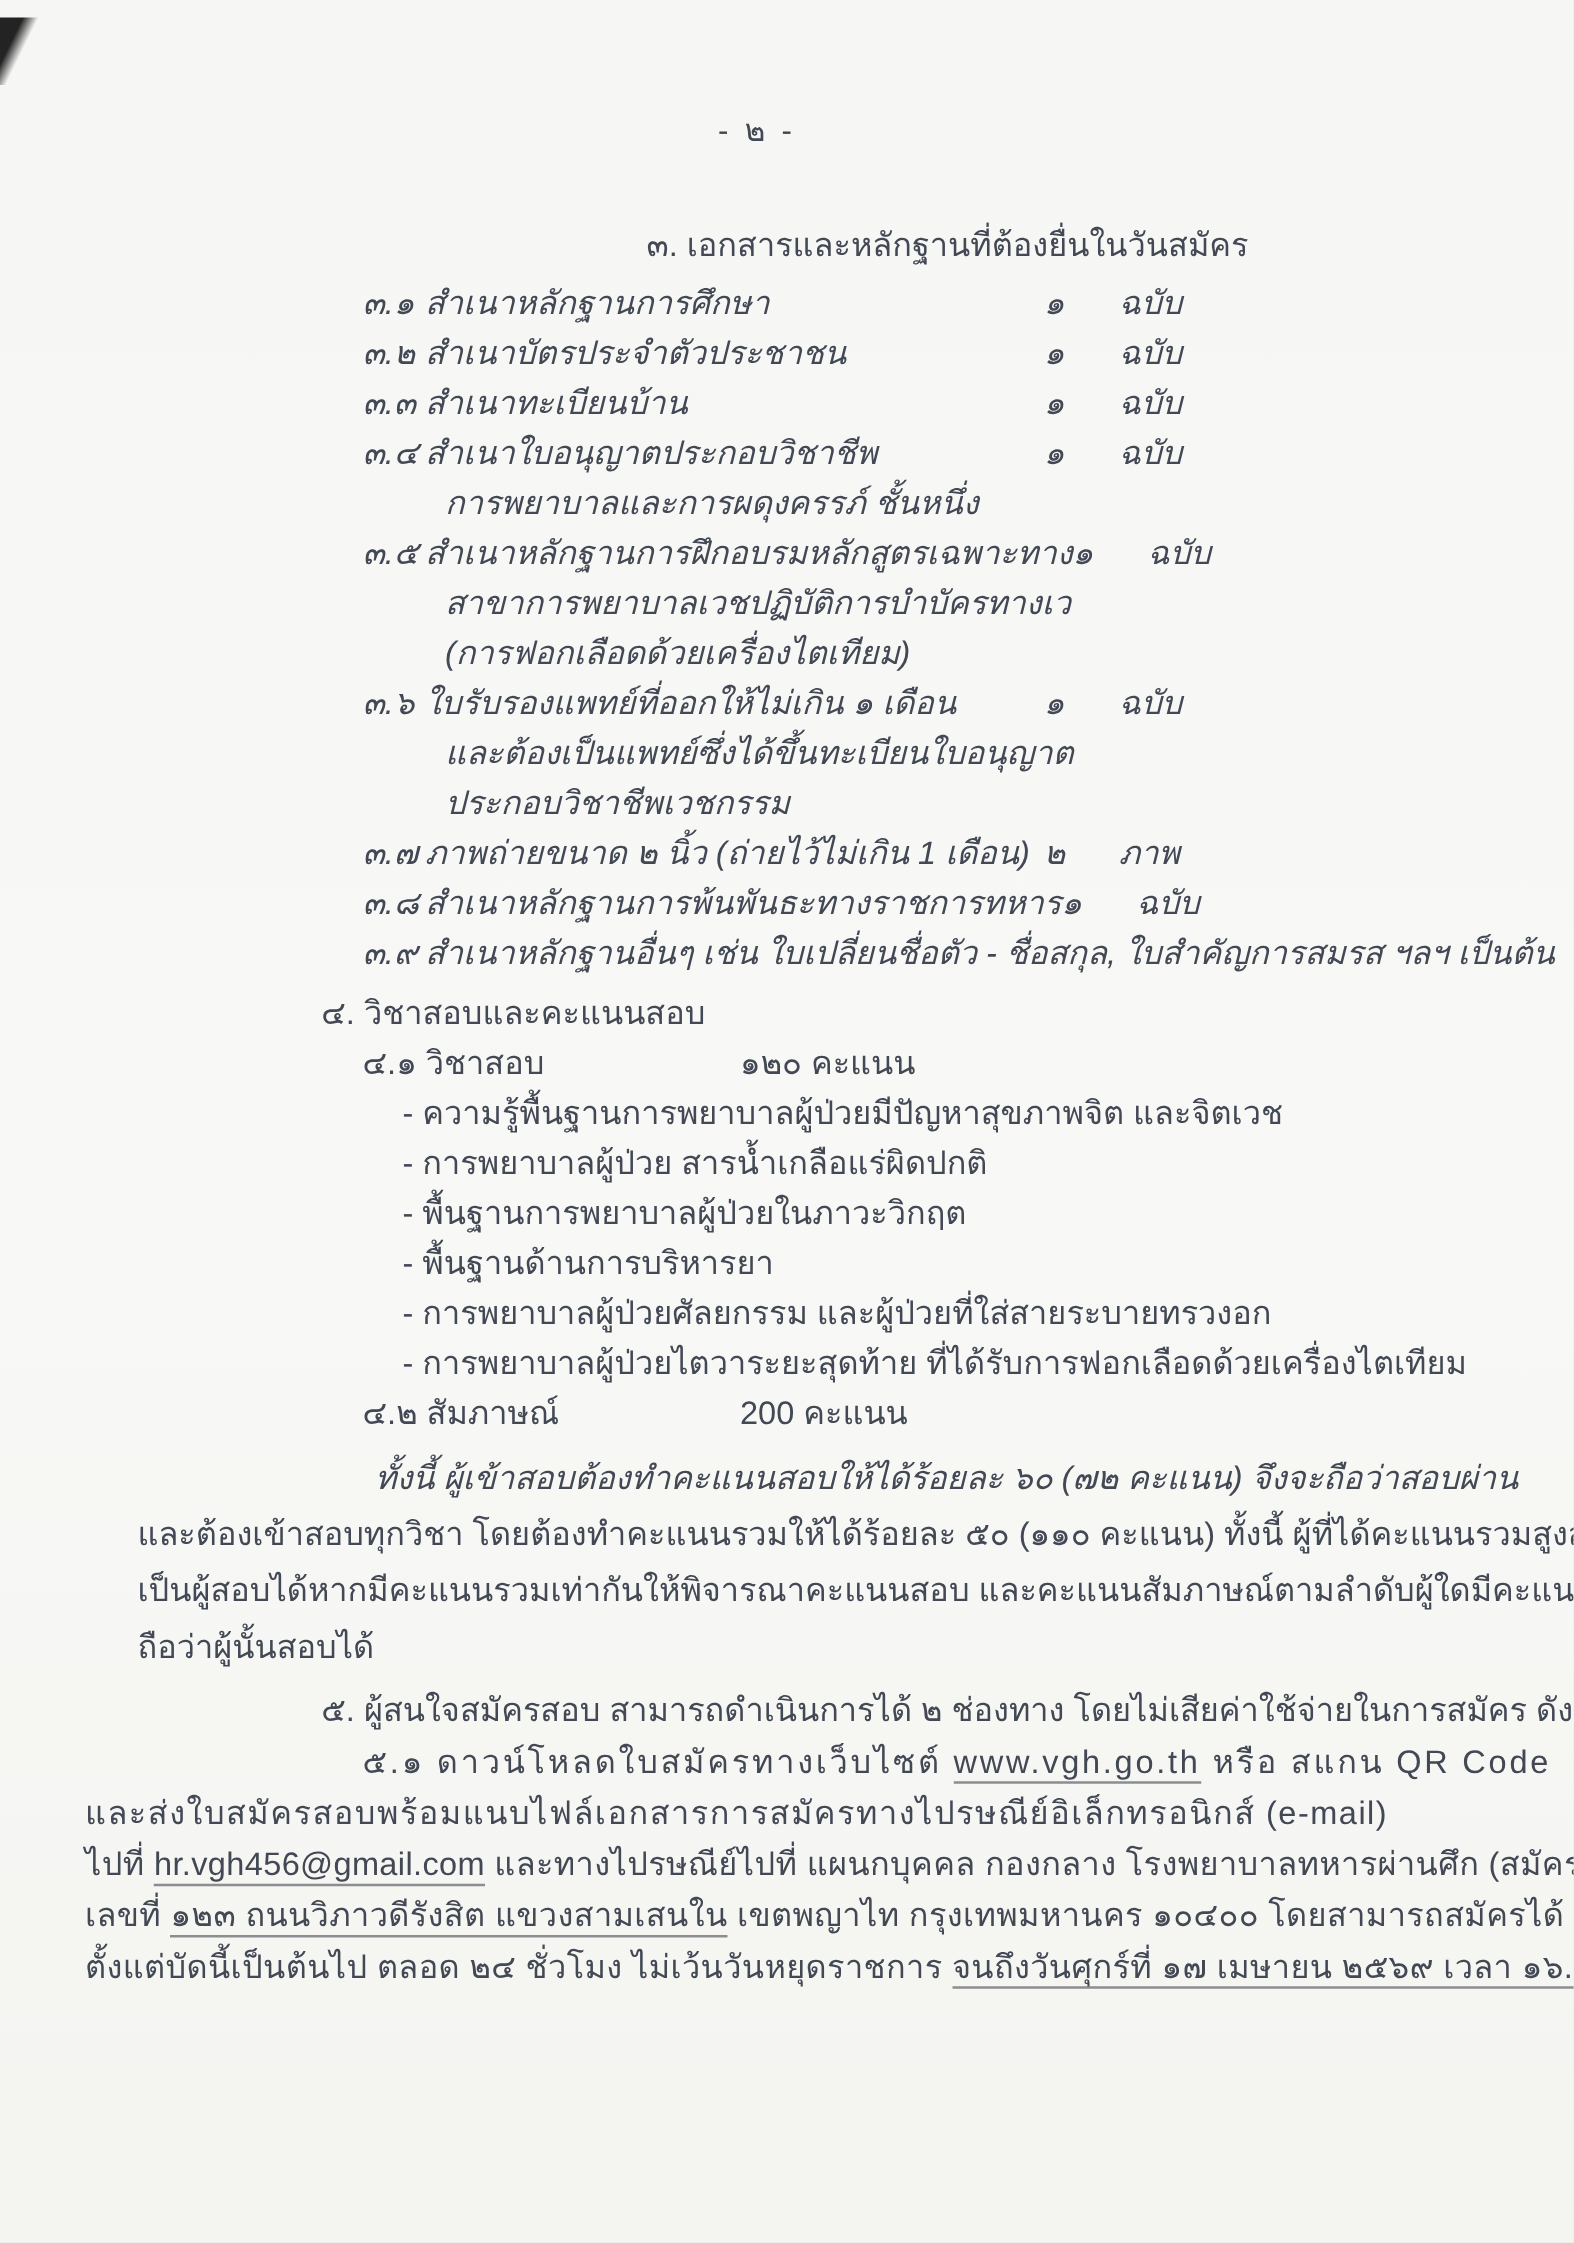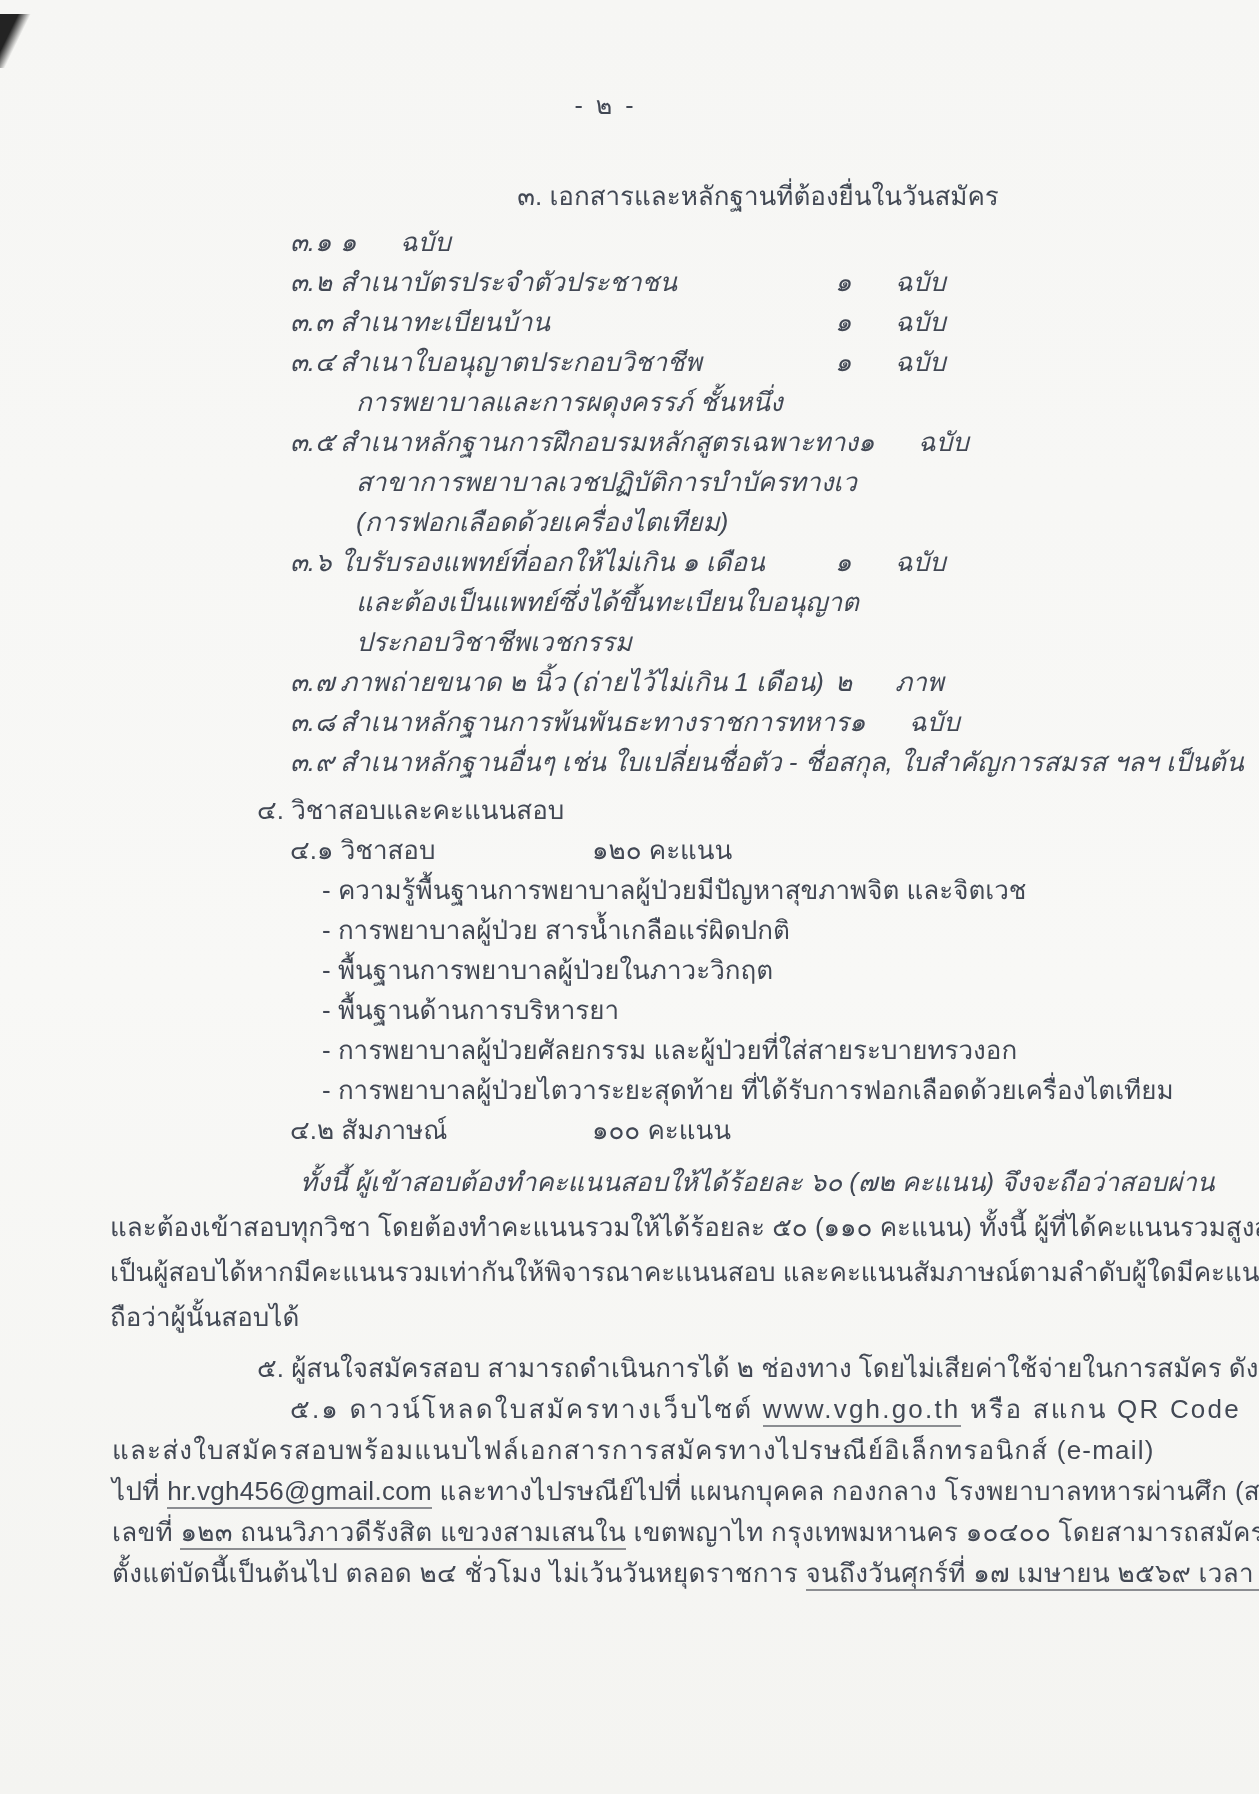--- a/index.html
+++ b/index.html
@@ -34,37 +34,38 @@
   .slabel{flex:0 0 302px;white-space:nowrap;}
   .sscore{white-space:nowrap;}
   .bullet{padding-left:322px;line-height:40px;white-space:nowrap;}
   .para{margin:10px 90px 0 110px;}
   .pline{line-height:45px;white-space:nowrap;}
   .pline.indent{padding-left:190px;font-style:italic;}
   .sec5{margin-top:8px;}
   .sec5 .line{line-height:41px;white-space:nowrap;}
   .l-head{padding-left:257px;}
   .l-sub{padding-left:290px;letter-spacing:2.2px;}
-  .l-body{padding-left:112px;letter-spacing:0.3px;}
+  .l-body{padding-left:68px;letter-spacing:0.3px;}
   .l-body.sp{letter-spacing:1.2px;}
   .u{border-bottom:2px solid #8b8d91;padding-bottom:1px;}
 </style>
 </head>
 <body>
 
 <div class="sheet">
   <div class="corner-artifact"></div>
 
   <div class="page-num nw">- ๒ -</div>
 
   <div class="sec-h sec3-h nw">๓. เอกสารและหลักฐานที่ต้องยื่นในวันสมัคร</div>
 
   <div class="doclist">
     <div class="drow">
       <span class="dno">๓.๑</span>
+      <span class="ddesc">สำเนาหลักฐานการศึกษา</span>
       <span class="dqty">๑</span>
       <span class="dunit">ฉบับ</span>
     </div>
     <div class="drow">
       <span class="dno">๓.๒</span>
       <span class="ddesc">สำเนาบัตรประจำตัวประชาชน</span>
       <span class="dqty">๑</span>
       <span class="dunit">ฉบับ</span>
     </div>
     <div class="drow">
@@ -125,21 +126,21 @@
     <div class="bullet">- ความรู้พื้นฐานการพยาบาลผู้ป่วยมีปัญหาสุขภาพจิต และจิตเวช</div>
     <div class="bullet">- การพยาบาลผู้ป่วย สารน้ำเกลือแร่ผิดปกติ</div>
     <div class="bullet">- พื้นฐานการพยาบาลผู้ป่วยในภาวะวิกฤต</div>
     <div class="bullet">- พื้นฐานด้านการบริหารยา</div>
     <div class="bullet">- การพยาบาลผู้ป่วยศัลยกรรม และผู้ป่วยที่ใส่สายระบายทรวงอก</div>
     <div class="bullet">- การพยาบาลผู้ป่วยไตวาระยะสุดท้าย ที่ได้รับการฟอกเลือดด้วยเครื่องไตเทียม</div>
   </div>
 
   <div class="srow">
     <span class="slabel">๔.๒ สัมภาษณ์</span>
-    <span class="sscore">๑๐๐ คะแนน</span>
+    <span class="sscore">200 คะแนน</span>
   </div>
 
   <div class="para">
     <div class="pline indent">ทั้งนี้ ผู้เข้าสอบต้องทำคะแนนสอบให้ได้ร้อยละ ๖๐ (๗๒ คะแนน) จึงจะถือว่าสอบผ่าน</div>
     <div class="pline">และต้องเข้าสอบทุกวิชา โดยต้องทำคะแนนรวมให้ได้ร้อยละ ๕๐ (๑๑๐ คะแนน) ทั้งนี้ ผู้ที่ได้คะแนนรวมสูงสุด</div>
     <div class="pline">เป็นผู้สอบได้หากมีคะแนนรวมเท่ากันให้พิจารณาคะแนนสอบ และคะแนนสัมภาษณ์ตามลำดับผู้ใดมีคะแนนสูงกว่า</div>
     <div class="pline">ถือว่าผู้นั้นสอบได้</div>
   </div>
 
   <div class="sec5">

